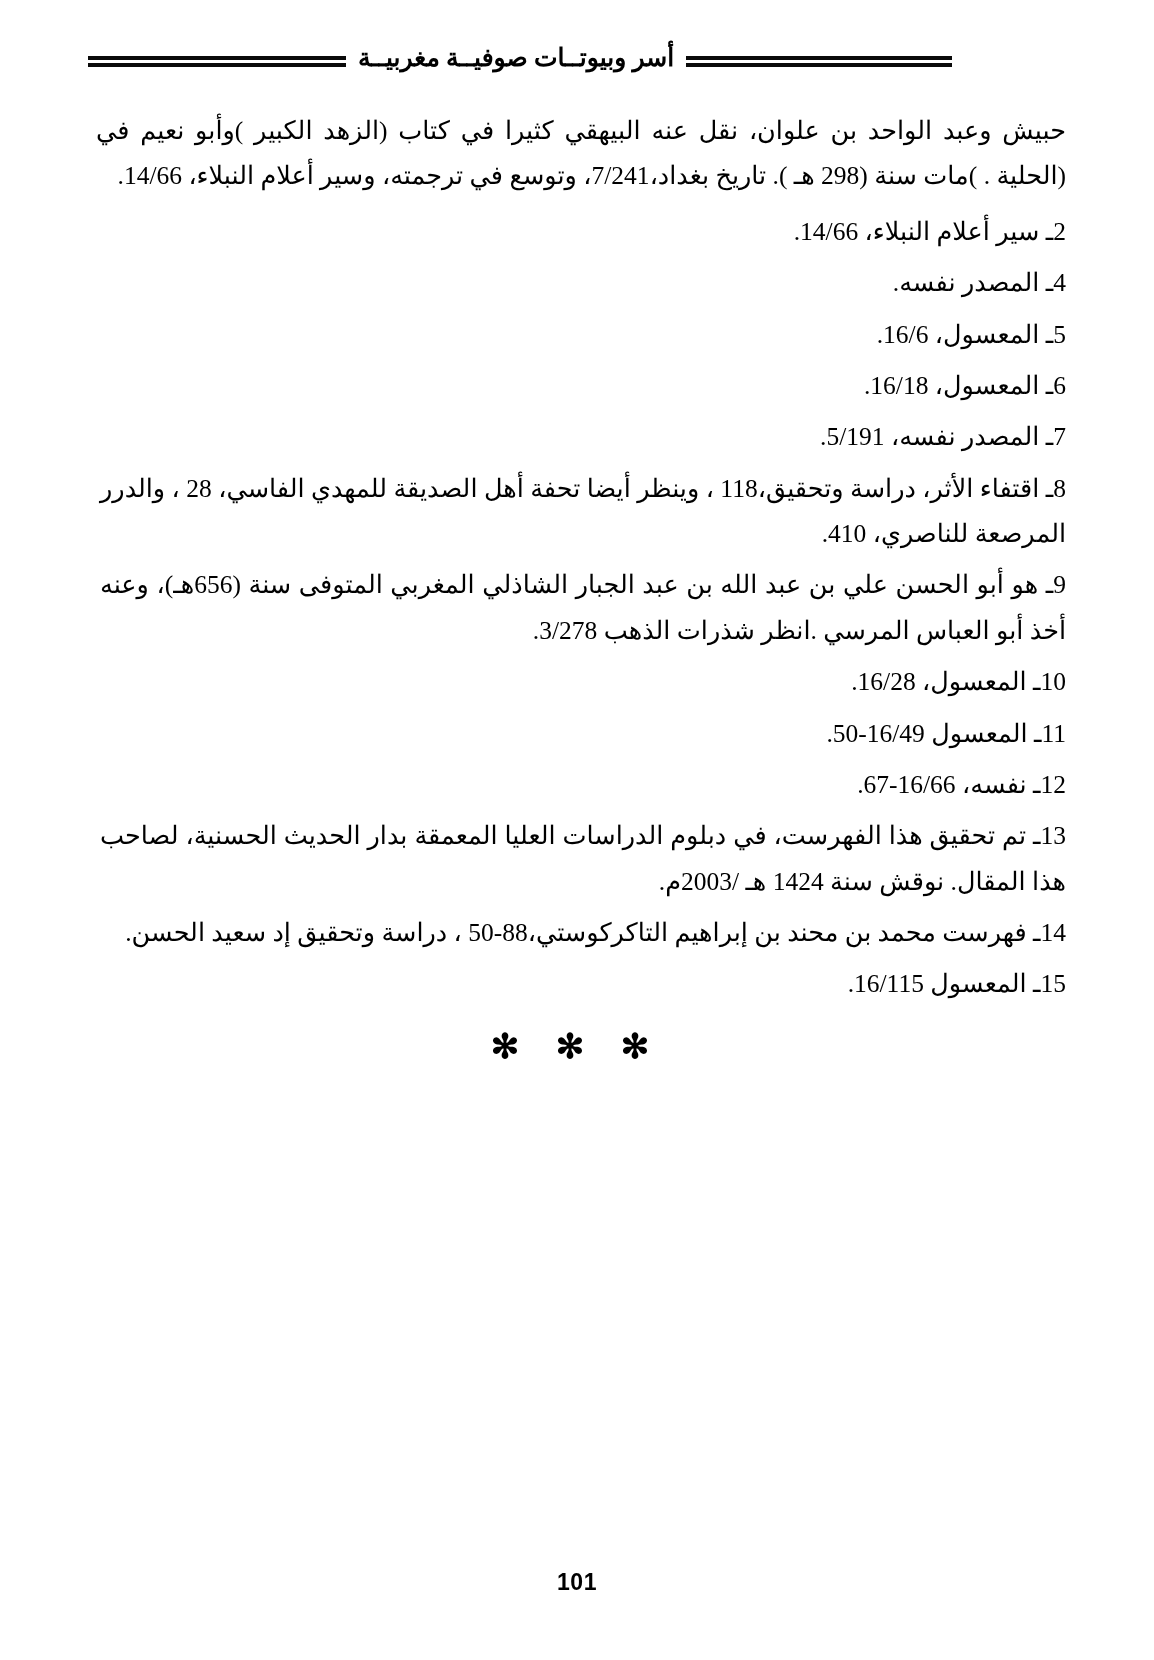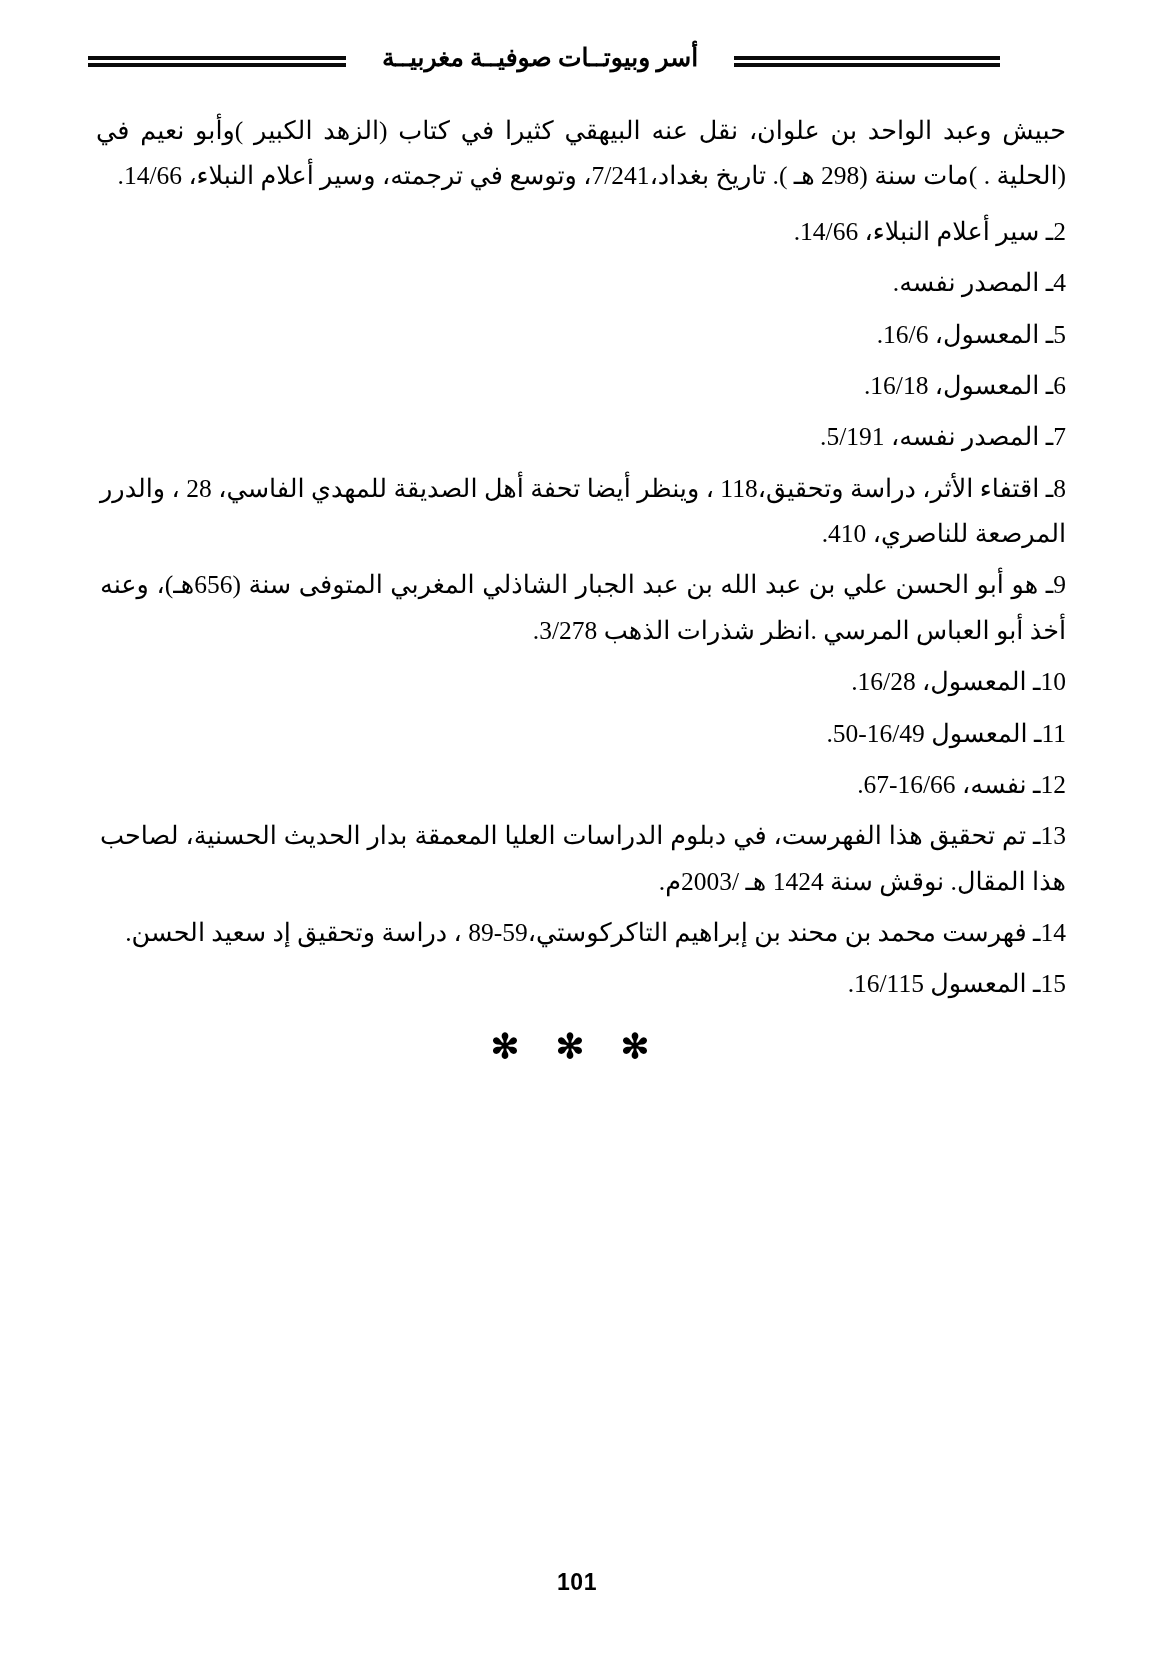--- a/index.html
+++ b/index.html
@@ -22,21 +22,21 @@
   
   .running-header {
     position: absolute;
     top: 38px;
     left: 88px;
     right: 88px;
     height: 46px;
     display: flex;
     flex-direction: row-reverse;
     align-items: center;
-    gap: 30px;
+    gap: 6px;
   }
 
   .rule {
     flex: 1 1 auto;
     height: 11px;
     position: relative;
   }
   .rule::before,
   .rule::after {
     content: "";
@@ -151,21 +151,21 @@
         <p class="note short"><span class="note-num">4ـ</span> <span>المصدر نفسه.</span></p>
         <p class="note short"><span class="note-num">5ـ</span> <span>المعسول، 16/6.</span></p>
         <p class="note short"><span class="note-num">6ـ</span> <span>المعسول، 16/18.</span></p>
         <p class="note short"><span class="note-num">7ـ</span> <span>المصدر نفسه، 5/191.</span></p>
         <p class="note"><span class="note-num">8ـ</span> <span>اقتفاء الأثر، دراسة وتحقيق،118 ، وينظر أيضا تحفة أهل الصديقة للمهدي الفاسي، 28 ، والدرر المرصعة للناصري، 410.</span></p>
         <p class="note"><span class="note-num">9ـ</span> <span>هو أبو الحسن علي بن عبد الله بن عبد الجبار الشاذلي المغربي المتوفى سنة (656هـ)، وعنه أخذ أبو العباس المرسي .انظر شذرات الذهب 3/278.</span></p>
         <p class="note short"><span class="note-num">10ـ</span> <span>المعسول، 16/28.</span></p>
         <p class="note short"><span class="note-num">11ـ</span> <span>المعسول 16/49-50.</span></p>
         <p class="note short"><span class="note-num">12ـ</span> <span>نفسه، 16/66-67.</span></p>
         <p class="note"><span class="note-num">13ـ</span> <span>تم تحقيق هذا الفهرست، في دبلوم الدراسات العليا المعمقة بدار الحديث الحسنية، لصاحب هذا المقال. نوقش سنة 1424 هـ /2003م.</span></p>
-        <p class="note short"><span class="note-num">14ـ</span> <span>فهرست محمد بن محند بن إبراهيم التاكركوستي،59-89 ، دراسة وتحقيق إد سعيد الحسن.</span></p>
+        <p class="note short"><span class="note-num">14ـ</span> <span>فهرست محمد بن محند بن إبراهيم التاكركوستي،88-50 ، دراسة وتحقيق إد سعيد الحسن.</span></p>
         <p class="note short"><span class="note-num">15ـ</span> <span>المعسول 16/115.</span></p>
       </div>
 
   </div>
 
   <div class="separator">✻ ✻ ✻</div>
 
   <div class="folio">101</div>
 
 </div>

